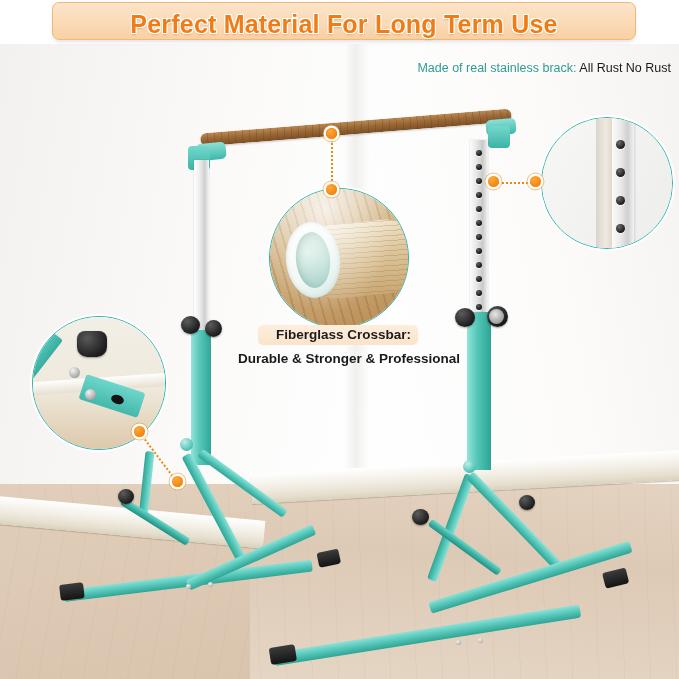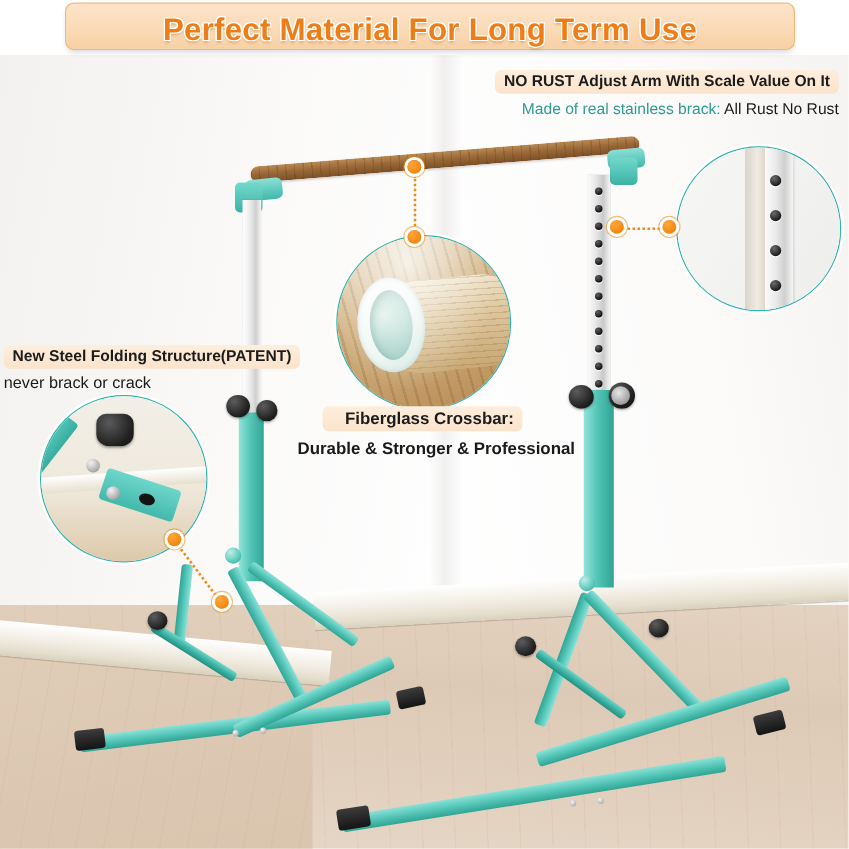--- a/index.html
+++ b/index.html
@@ -491,27 +491,22 @@
 
   <div class="leader" style="left:494px; top:182px; width:42px;"></div>
   <div class="dot" style="left:488px; top:176px;"></div>
   <div class="dot" style="left:530px; top:176px;"></div>
 
   <div class="leader" style="left:140px; top:432px; width:62px; transform:rotate(53deg);"></div>
   <div class="dot" style="left:134px; top:426px;"></div>
   <div class="dot" style="left:172px; top:476px;"></div>
 
   <div class="callout right" id="callout-rust">
-    <div class="chip">NO RUST Adjust Arm With Scale Value On It</div>
     <div class="sub"><span class="lead">Made of real stainless brack:</span><span> All Rust No Rust</span></div>
   </div>
 
-  <div class="callout" id="callout-fold">
-    <div class="chip">New Steel Folding Structure(PATENT)</div>
-    <div class="sub">never brack or crack</div>
-  </div>
 
   <div class="callout" id="callout-fiber">
     <div class="chip">Fiberglass Crossbar:</div>
     <div class="sub">Durable &amp; Stronger &amp; Professional</div>
   </div>
 
 </div>
 
 </body></html>

